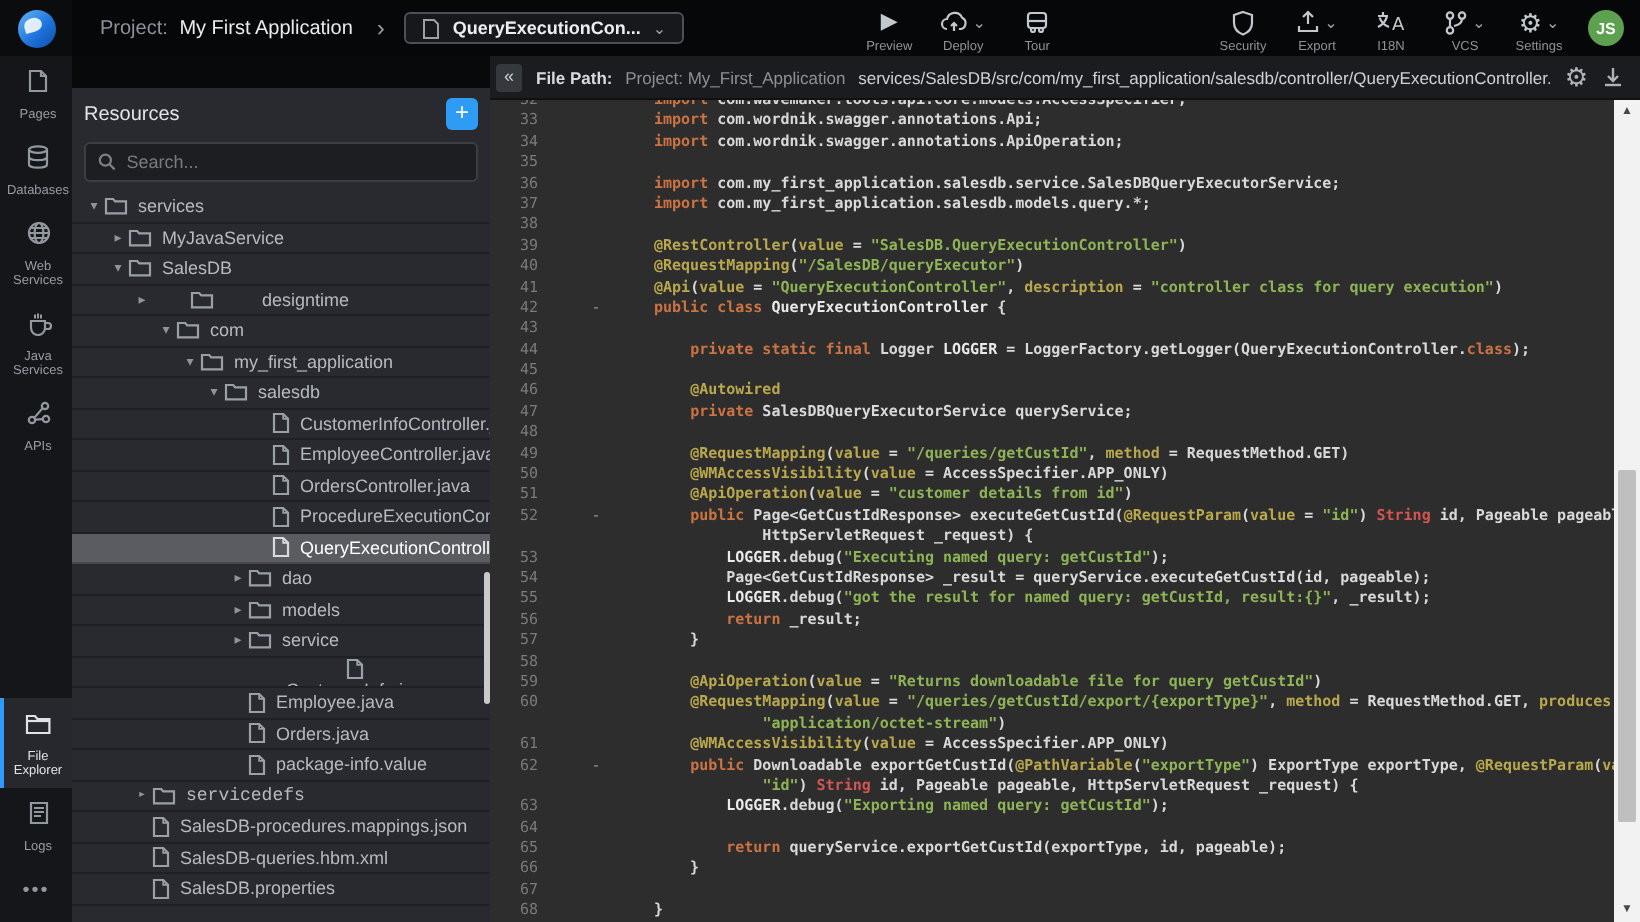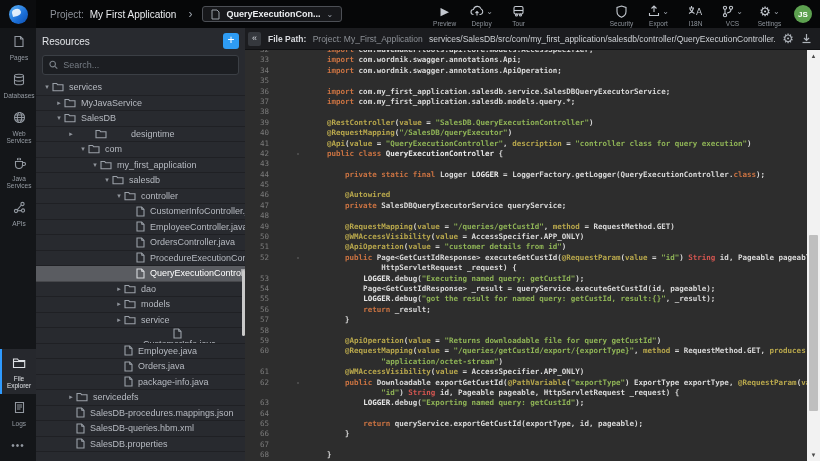--- a/index.html
+++ b/index.html
@@ -39,21 +39,21 @@
   .rail { width:36px; background:#141619; display:flex; flex-direction:column; align-items:stretch; flex:none; }
   .rail-item { padding:6px 0 5px; display:flex; flex-direction:column; align-items:center; gap:2px;
                color:#9298a0; cursor:pointer; border-left:2px solid transparent; }
   .rail-item .rlbl { font-size:6.5px; line-height:7px; text-align:center; color:#969ca4; }
   .rail-item.active { background:#26282d; border-left:2px solid #2f9bff; color:#dfe2e6; }
   .rail-item.active .rlbl { color:#dfe2e6; }
   .rail-spacer { flex:1; }
   .rail-more { color:#9298a0; text-align:center; font-size:10px; letter-spacing:1px; padding:8px 0 10px; cursor:pointer; }
 
   
-  .panel { width:209px; background:#282a2f; display:flex; flex-direction:column; flex:none; position:relative; }
+  .panel { width:209px; background:#282a2f; display:flex; flex-direction:column; flex:none; position:relative;margin-top:16px; }
   .panel-header { height:26px; display:flex; align-items:center; padding:0 6px; flex:none; }
   .panel-title { flex:1; font-size:10px; color:#e2e4e8; }
   .plus-btn { width:16px; height:16px; background:#2e9cf4; border-radius:3px; color:#fff; font-size:12px;
               line-height:14px; text-align:center; cursor:pointer; }
   .search-box { margin:1px 6px 5px; height:20px; background:#1c1e22; border:1px solid #3b3f45; border-radius:3px;
                 display:flex; align-items:center; gap:5px; padding:0 6px; flex:none; }
   .search-box input { background:transparent; border:none; outline:none; color:#aeb3ba; font-size:9px; width:100%;
                 font-family:"Liberation Sans", sans-serif; }
   .search-box input::placeholder { color:#767c84; }
   .tree { flex:1; overflow:hidden; }
@@ -329,29 +329,20 @@
           </div>
           <div class="trow" style="padding-left: 66px;">
             <span class="tcaret">▾</span>
      <span class="ticon">
               <svg width="12" height="10" viewBox="0 0 12 10" fill="none" stroke="currentColor" stroke-width="1.1">
                 <path d="M1 1.5h3.6l1 1.2H11v6H1z"></path>
               </svg>
             </span>
      <span class="tlabel">salesdb</span>
           </div>
-          <div class="trow" style="padding-left: 78px;">
-            <span class="tcaret">▾</span>
-     <span class="ticon">
-              <svg width="12" height="10" viewBox="0 0 12 10" fill="none" stroke="currentColor" stroke-width="1.1">
-                <path d="M1 1.5h3.6l1 1.2H11v6H1z"></path>
-              </svg>
-            </span>
-     <span class="tlabel">controller</span>
-          </div>
           <div class="trow" style="padding-left: 90px;">
             <span class="tcaret"></span>
      <span class="ticon">
               <svg width="9" height="11" viewBox="0 0 9 11" fill="none" stroke="currentColor" stroke-width="1.1">
                 <path d="M1 1h4.6L8 3.4V10H1z"></path>
                 <path d="M5.6 1v2.4H8" stroke-width=".9"></path>
               </svg>
             </span>
      <span class="tlabel">CustomerInfoController.java</span>
           </div>
@@ -453,23 +444,23 @@
      <span class="tlabel">Orders.java</span>
           </div>
           <div class="trow" style="padding-left: 78px;">
             <span class="tcaret"></span>
      <span class="ticon">
               <svg width="9" height="11" viewBox="0 0 9 11" fill="none" stroke="currentColor" stroke-width="1.1">
                 <path d="M1 1h4.6L8 3.4V10H1z"></path>
                 <path d="M5.6 1v2.4H8" stroke-width=".9"></path>
               </svg>
             </span>
-     <span class="tlabel">package-info.java</span>
-          </div>
-          <div class="trow" style="padding-left: 30px;">
+     <span class="tlabel">package-info.value</span>
+          </div>
+          <div class="trow" style="padding-left: 30px; font-family: Liberation Mono, monospace;">
             <span class="tcaret">▸</span>
      <span class="ticon">
               <svg width="12" height="10" viewBox="0 0 12 10" fill="none" stroke="currentColor" stroke-width="1.1">
                 <path d="M1 1.5h3.6l1 1.2H11v6H1z"></path>
               </svg>
             </span>
      <span class="tlabel">servicedefs</span>
           </div>
           <div class="trow" style="padding-left: 30px;">
             <span class="tcaret"></span>

